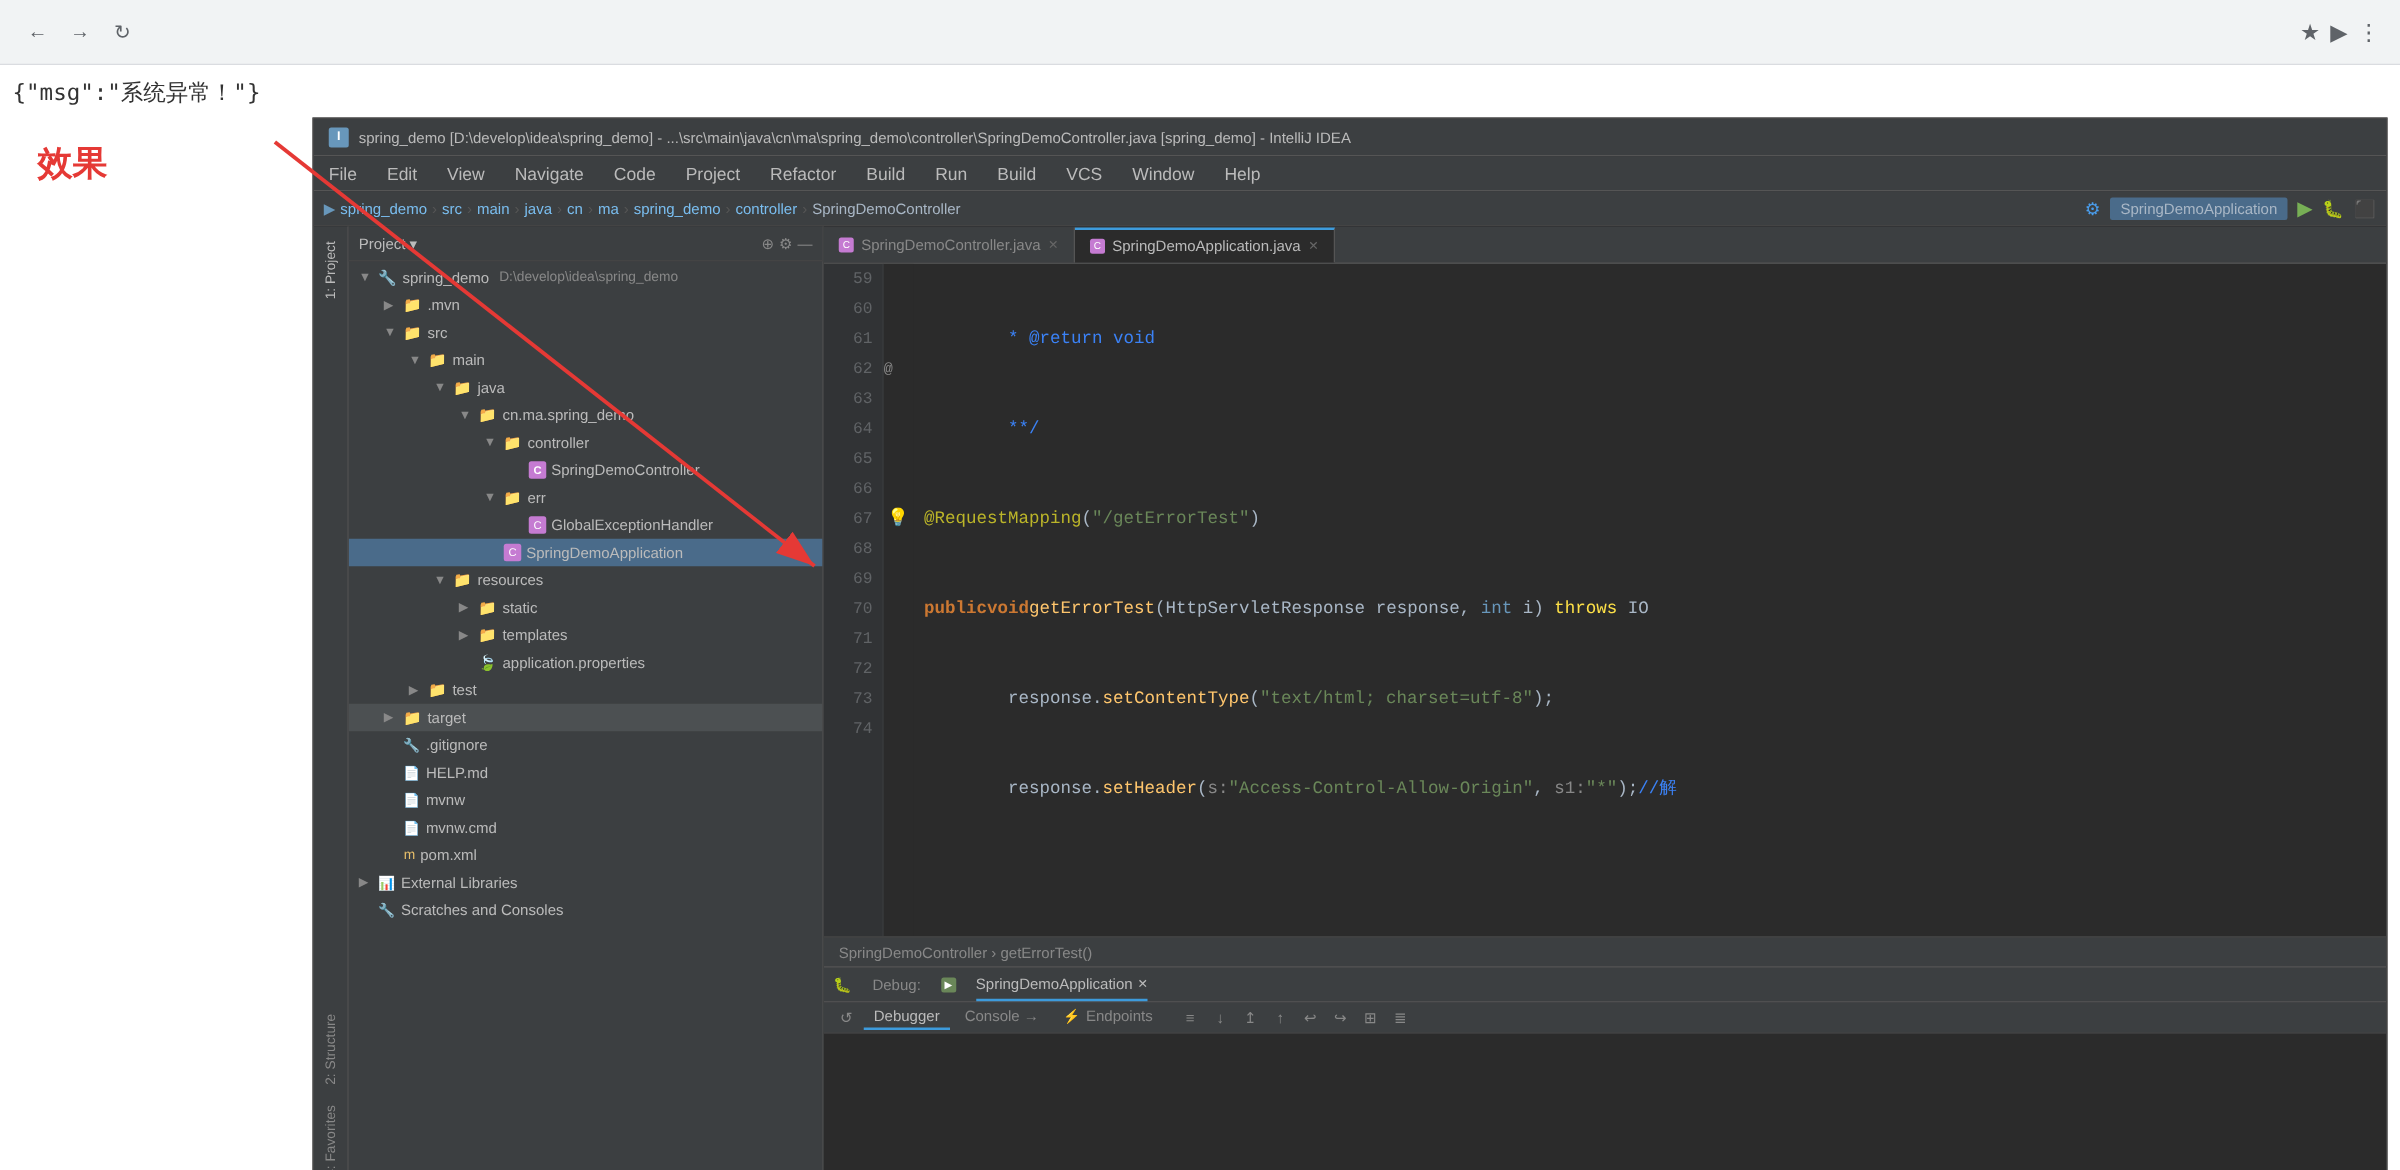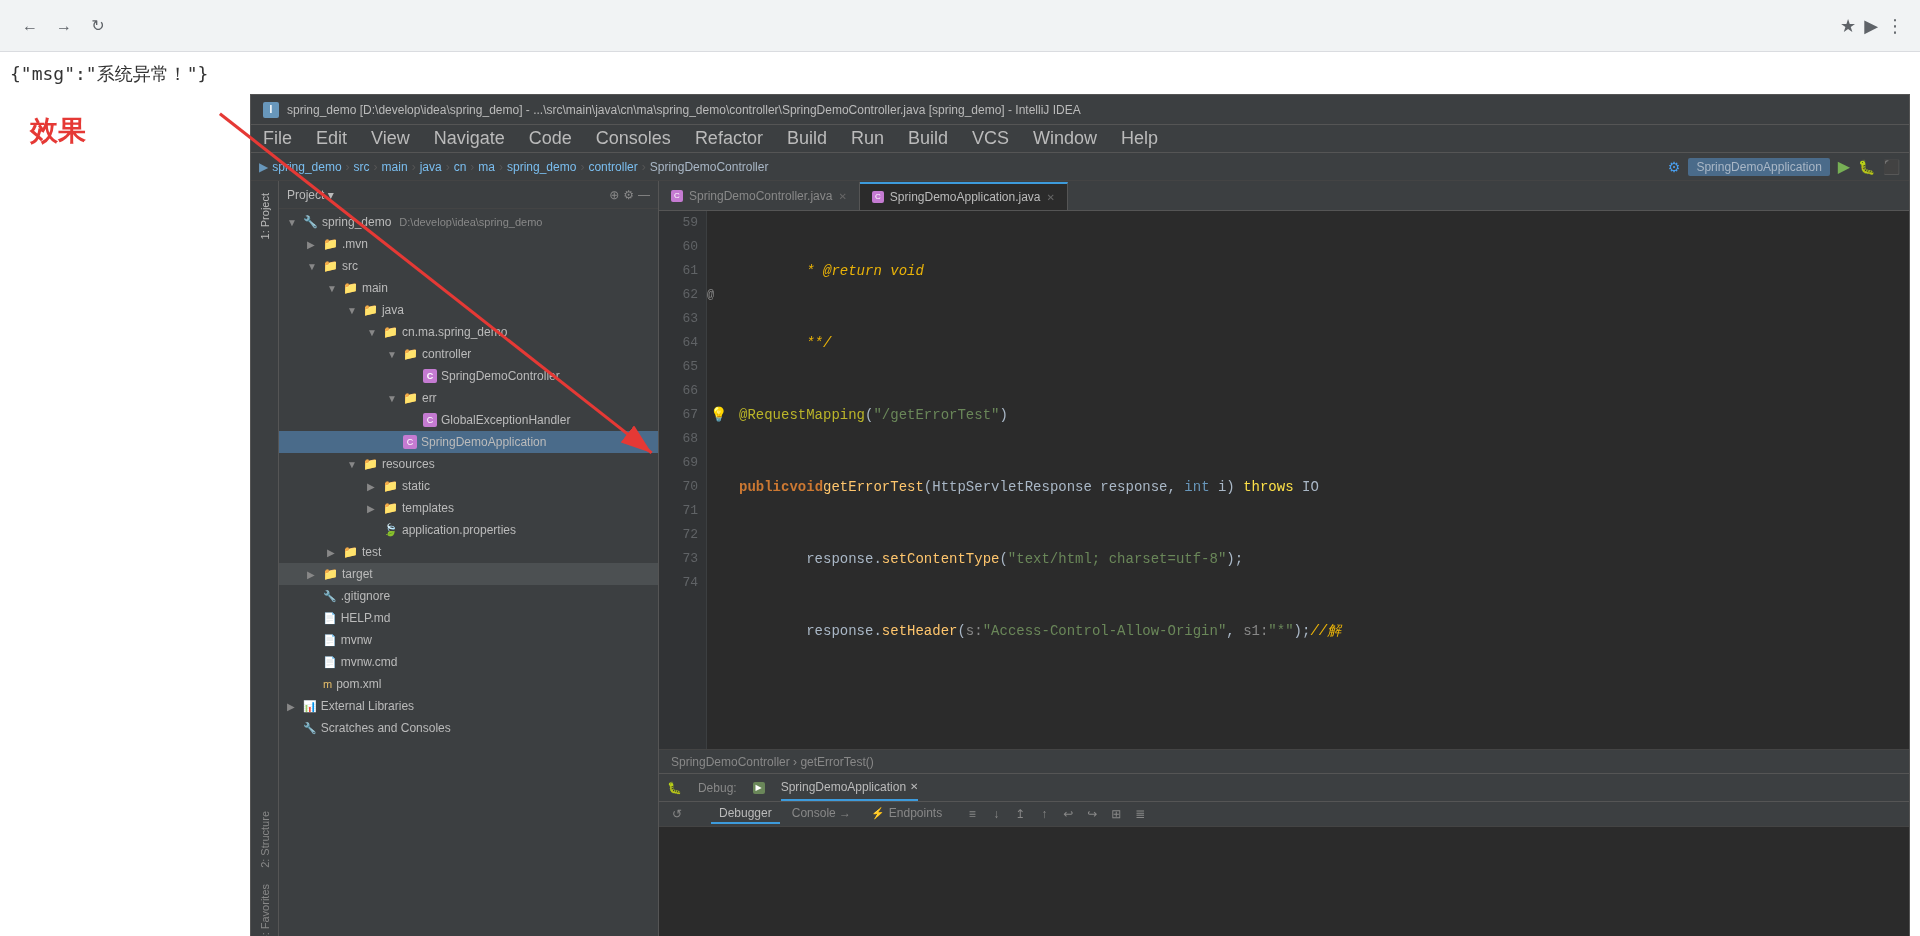--- a/index.html
+++ b/index.html
@@ -113,21 +113,21 @@
       color: white; font-weight: bold;
     }
 
     
     .ide-menubar {
       background: #3c3f41;
       height: 28px;
       display: flex;
       align-items: center;
       padding: 0 8px;
-      font-size: 18px;
+      font-size: 14px;
       color: #bbbbbb;
       gap: 16px;
       border-bottom: 1px solid #555;
       flex-shrink: 0;
     }
     .menu-item { cursor: pointer; padding: 0 4px; }
 
     
     .ide-breadcrumb {
       background: #3c3f41;
@@ -282,21 +282,21 @@
       overflow-x: hidden;
       white-space: pre;
       color: #a9b7c6;
     }
     .line { height: 24px; display: flex; align-items: center; }
 
     
     .kw { color: #cc7832; font-weight: bold; }
     .kw2 { color: #6897bb; }
     .str { color: #6a8759; }
-    .comment { color: #eab308; font-style: italic; }
+    .comment { color: #3b82f6; }
     .annotation { color: #bbb529; }
     .method { color: #ffc66d; }
     .class-name { color: #a9b7c6; }
 
     
     .bottom-panel {
       height: 180px;
       background: #3c3f41;
       border-top: 1px solid #555;
       display: flex;
@@ -380,21 +380,21 @@
       <div class="title-icon">I</div>
       <span>spring_demo [D:\develop\idea\spring_demo] - ...\src\main\java\cn\ma\spring_demo\controller\SpringDemoController.java [spring_demo] - IntelliJ IDEA</span>
     </div>
 
     <div class="ide-menubar">
       <span class="menu-item">File</span>
       <span class="menu-item">Edit</span>
       <span class="menu-item">View</span>
       <span class="menu-item">Navigate</span>
       <span class="menu-item">Code</span>
-      <span class="menu-item">Consoles</span>
+      <span class="menu-item">Project</span>
       <span class="menu-item">Refactor</span>
       <span class="menu-item">Build</span>
       <span class="menu-item">Run</span>
       <span class="menu-item">Build</span>
       <span class="menu-item">VCS</span>
       <span class="menu-item">Window</span>
       <span class="menu-item">Help</span>
     </div>
 
     <div class="ide-breadcrumb">
@@ -735,21 +735,21 @@
             <span style="color:#cc7832; font-size:12px;">🐛</span>
             <span style="color:#888; font-size:12px;">Debug:</span>
             <span style="color:#6a8759; font-size:12px; background:#6a8759; width:12px; height:12px; border-radius:2px; display:inline-block; text-align:center; line-height:12px; font-size:8px; color:white;">▶</span>
             <div class="bottom-tab active">
               <span>SpringDemoApplication</span>
               <span style="font-size:10px;">✕</span>
             </div>
           </div>
           <div class="bottom-toolbar">
             <span class="tb-btn">↺</span>
-            <div class="bottom-tab active" style="padding: 0 8px; margin-left: 20px;">
+            <div class="bottom-tab active" style="padding: 0 8px;">
               <span>Debugger</span>
             </div>
             <div class="bottom-tab" style="padding: 0 8px;">
               <span>Console →</span>
             </div>
             <div class="bottom-tab" style="padding: 0 8px;">
               <span style="color:#cc7832; font-size:11px;">⚡</span>
               <span>Endpoints</span>
             </div>
             <div style="margin-left: 8px; display: flex; gap: 4px;">

